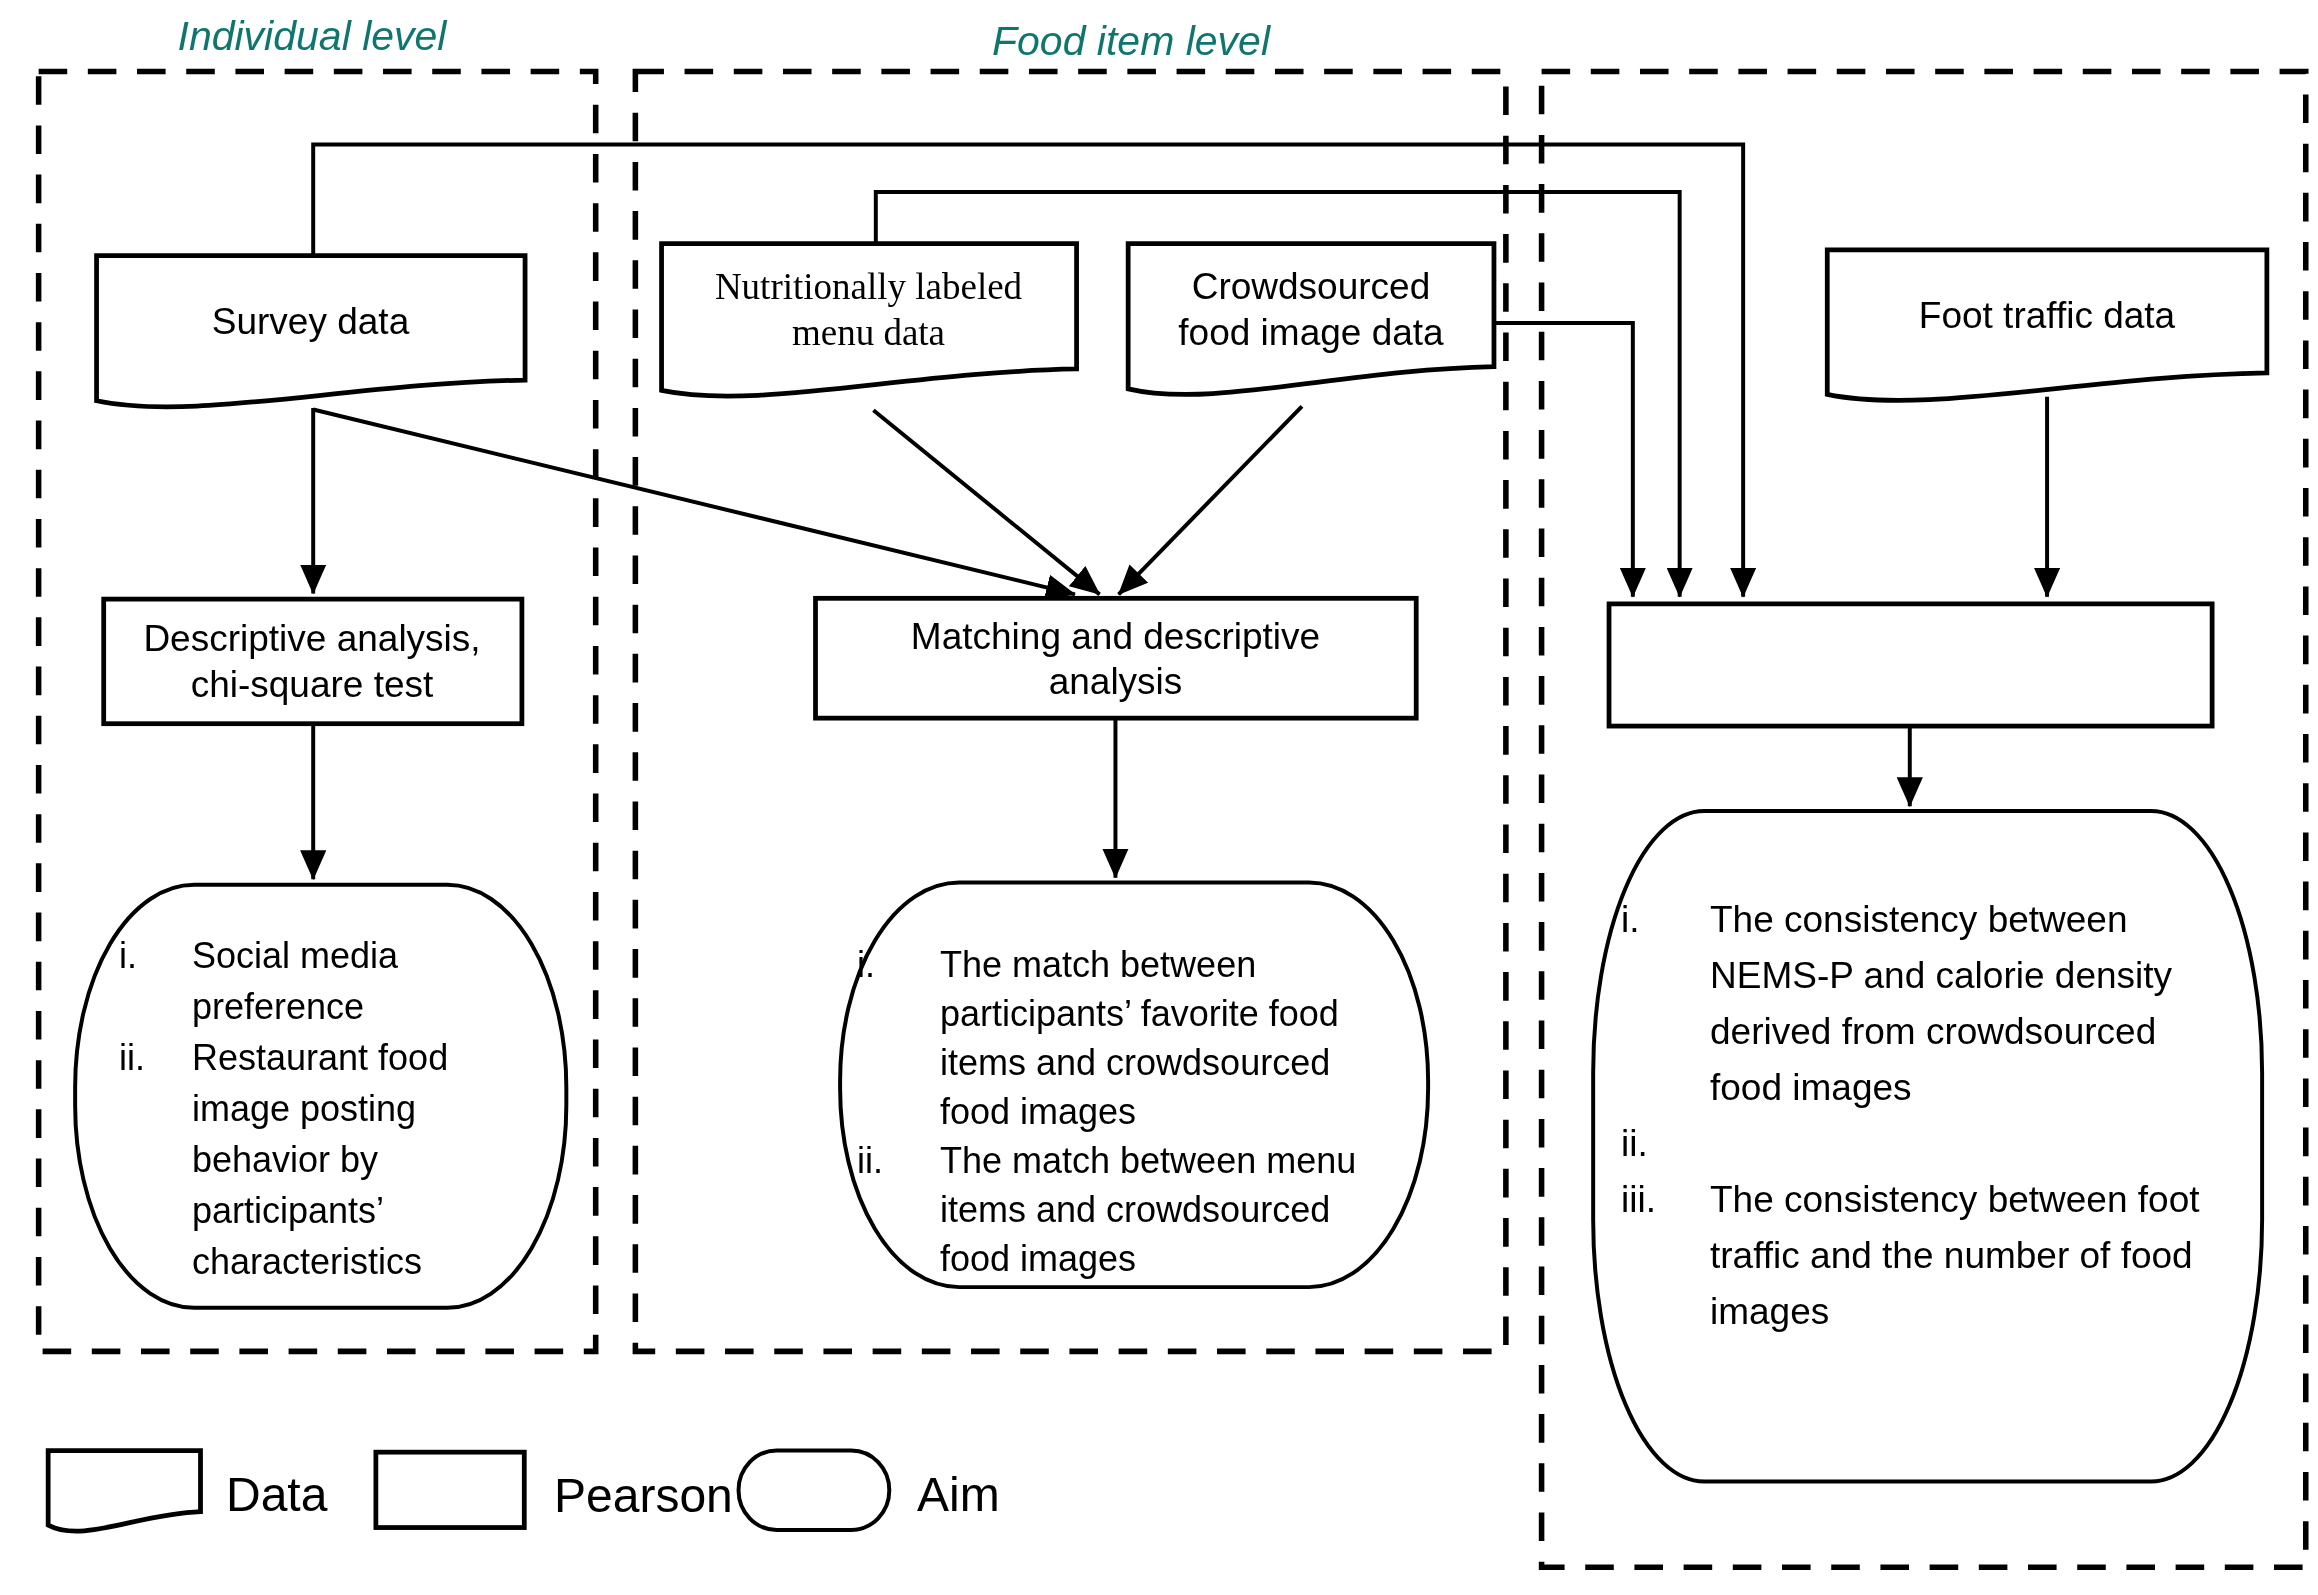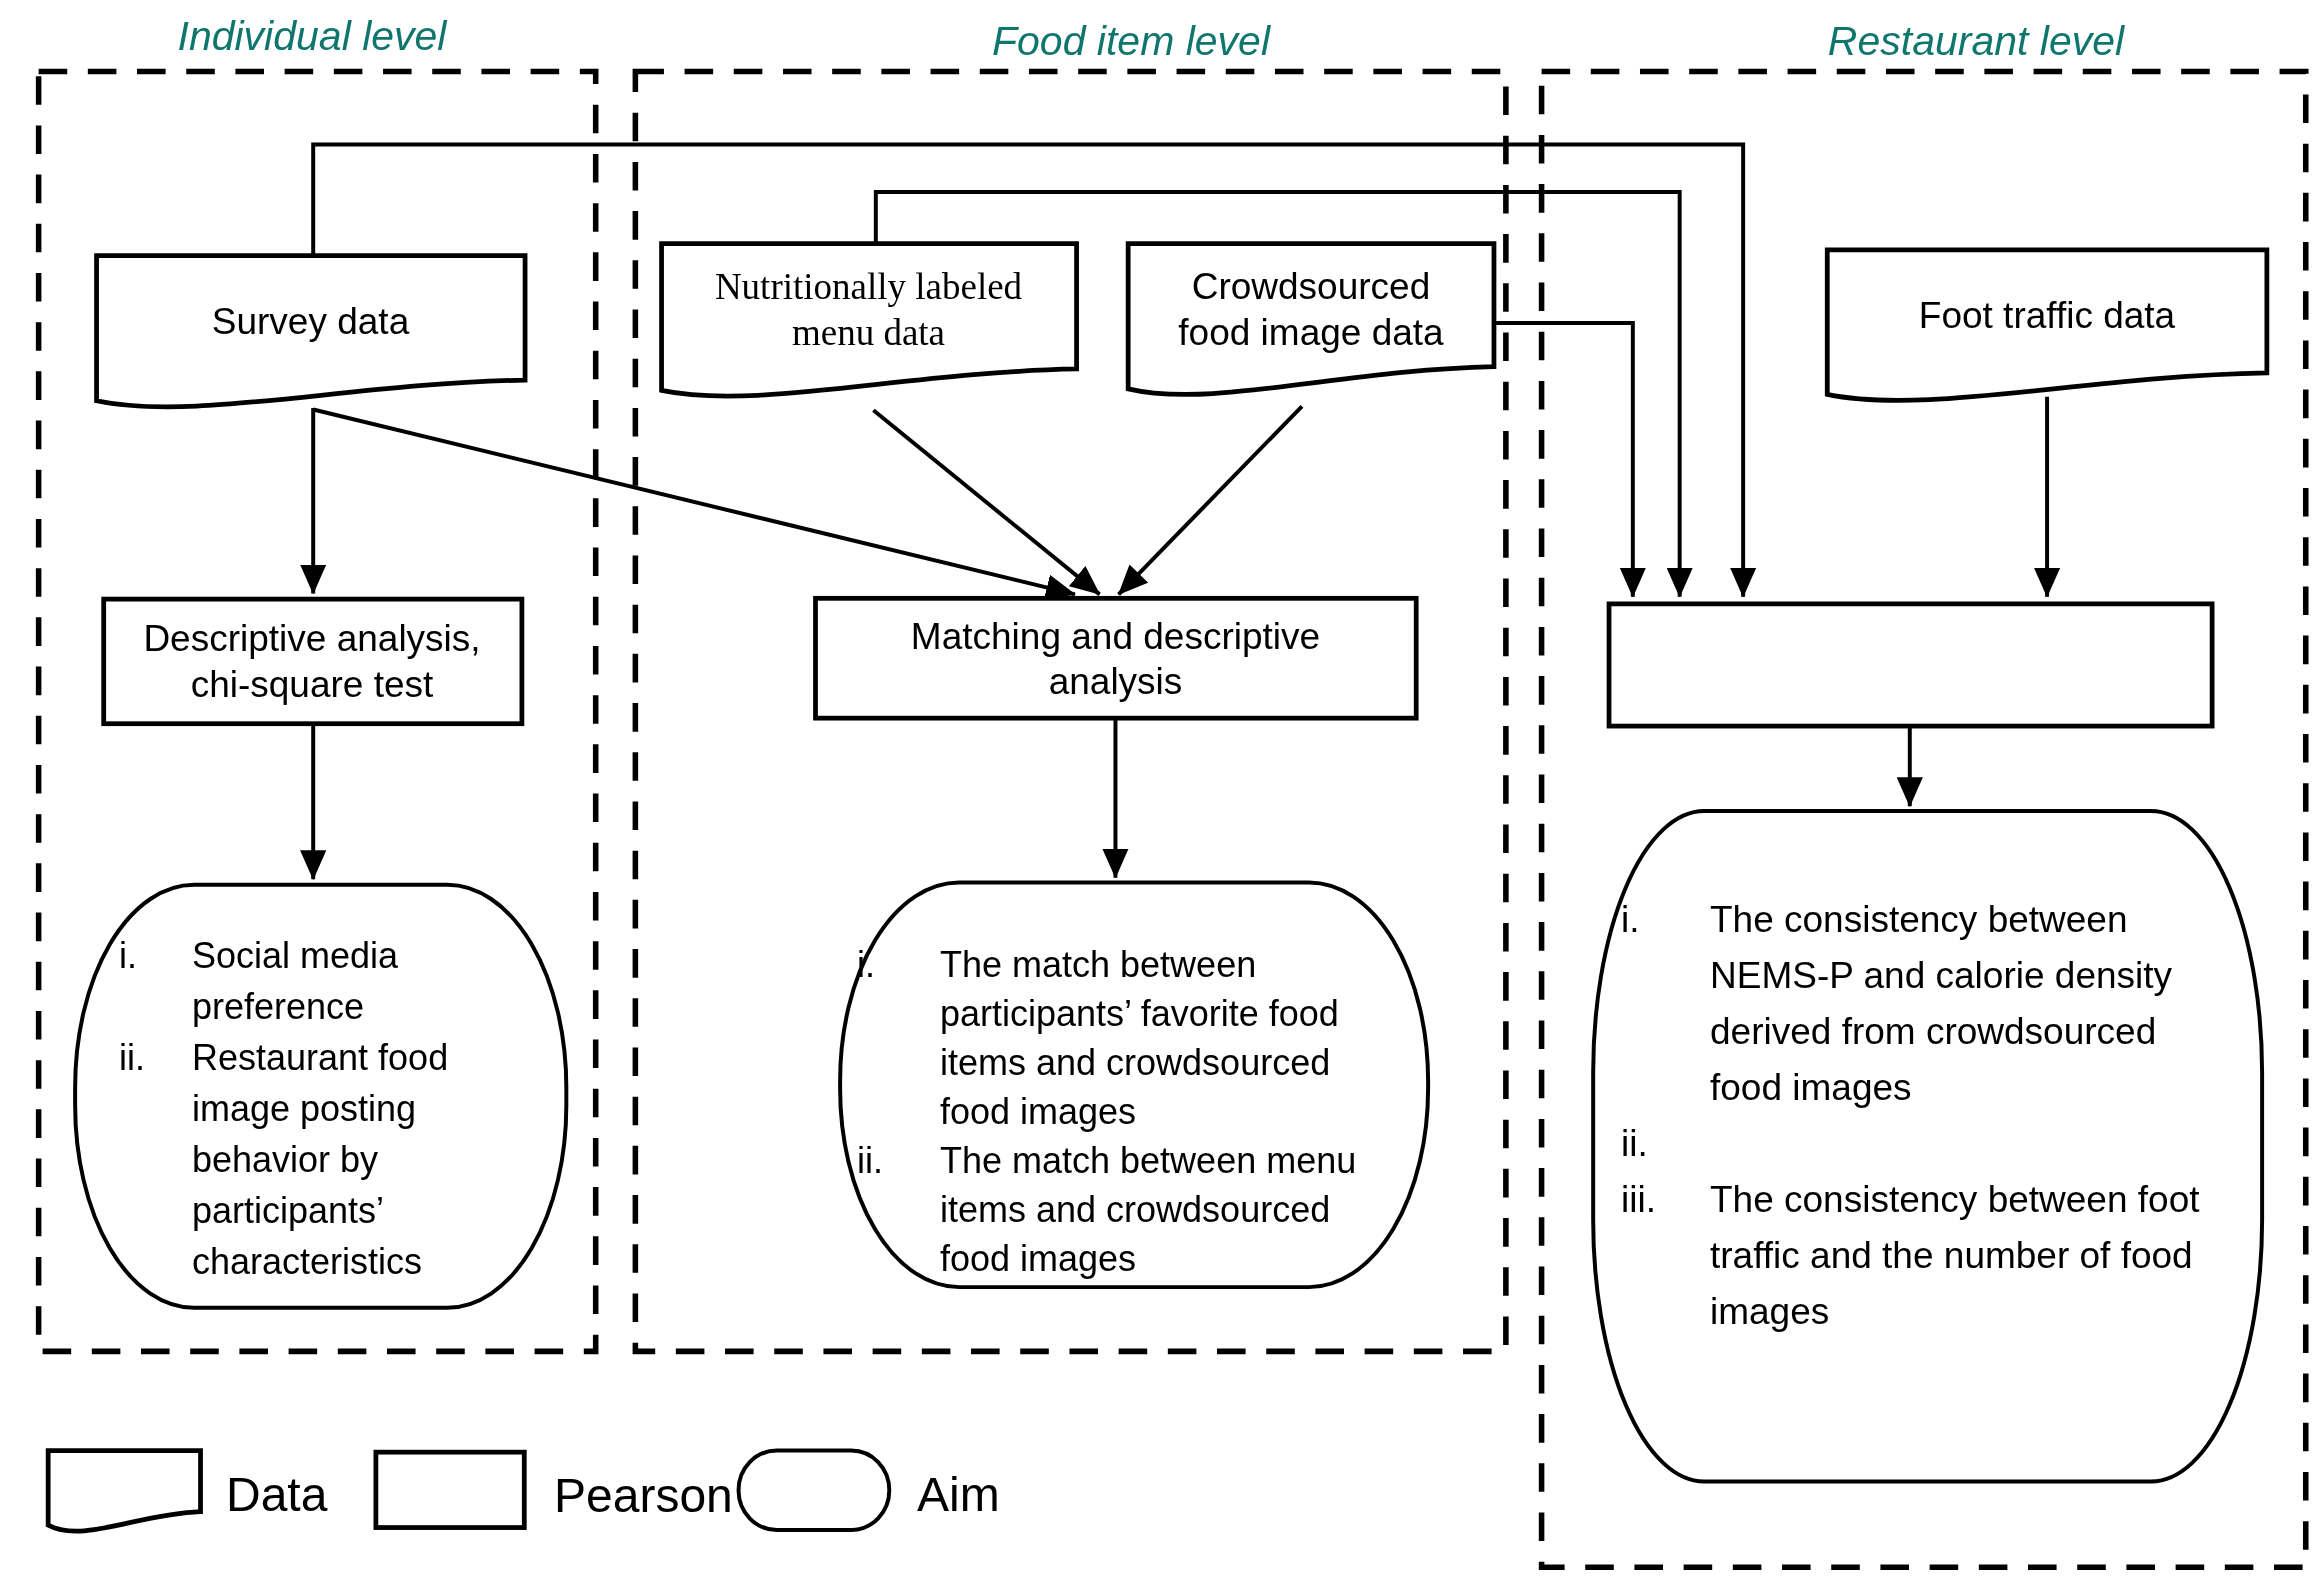--- a/index.html
+++ b/index.html
@@ -67,21 +67,20 @@
     <rect x="1058" y="1112" width="741" height="510" rx="150" ry="250" fill="#fff" stroke="#000" stroke-width="5"></rect>
     <rect x="2007" y="1022" width="843" height="845" rx="140" ry="330" fill="#fff" stroke="#000" stroke-width="5"></rect>
 
     <path d="M60,1828 H252 V1905 C 173,1908 103,1945 60,1922 Z" fill="#fff" stroke="#000" stroke-width="6"></path>
     <rect x="473" y="1830" width="187" height="95" fill="#fff" stroke="#000" stroke-width="6"></rect>
     <rect x="930" y="1828" width="190" height="100" rx="48" ry="50" fill="#fff" stroke="#000" stroke-width="5"></rect>
   </svg>
 
   <div class="hdr" style="left:74px;top:12.7px;">Individual level</div>
   <div class="hdr" style="left:893px;top:17.5px;">Food item level</div>
-  <div class="hdr" style="left:1738px;top:17.5px;">Restaurant level</div>
 
   <div class="txt" style="left:96px;top:262px;width:429px;height:119px;">Survey data</div>
   <div class="txt" style="left:661px;top:248px;width:415px;height:123px;font-family:Liberation Serif, serif;">Nutritionally labeled
 menu data</div>
   <div class="txt" style="left:1128px;top:248px;width:366px;height:123px;text-align:center;">Crowdsourced
 food image data</div>
   <div class="txt" style="left:1827px;top:256px;width:440px;height:119px;">Foot traffic data</div>
 
   <div class="txt" style="left:103px;top:599px;width:418px;height:125px;">Descriptive analysis,
 chi-square test</div>

